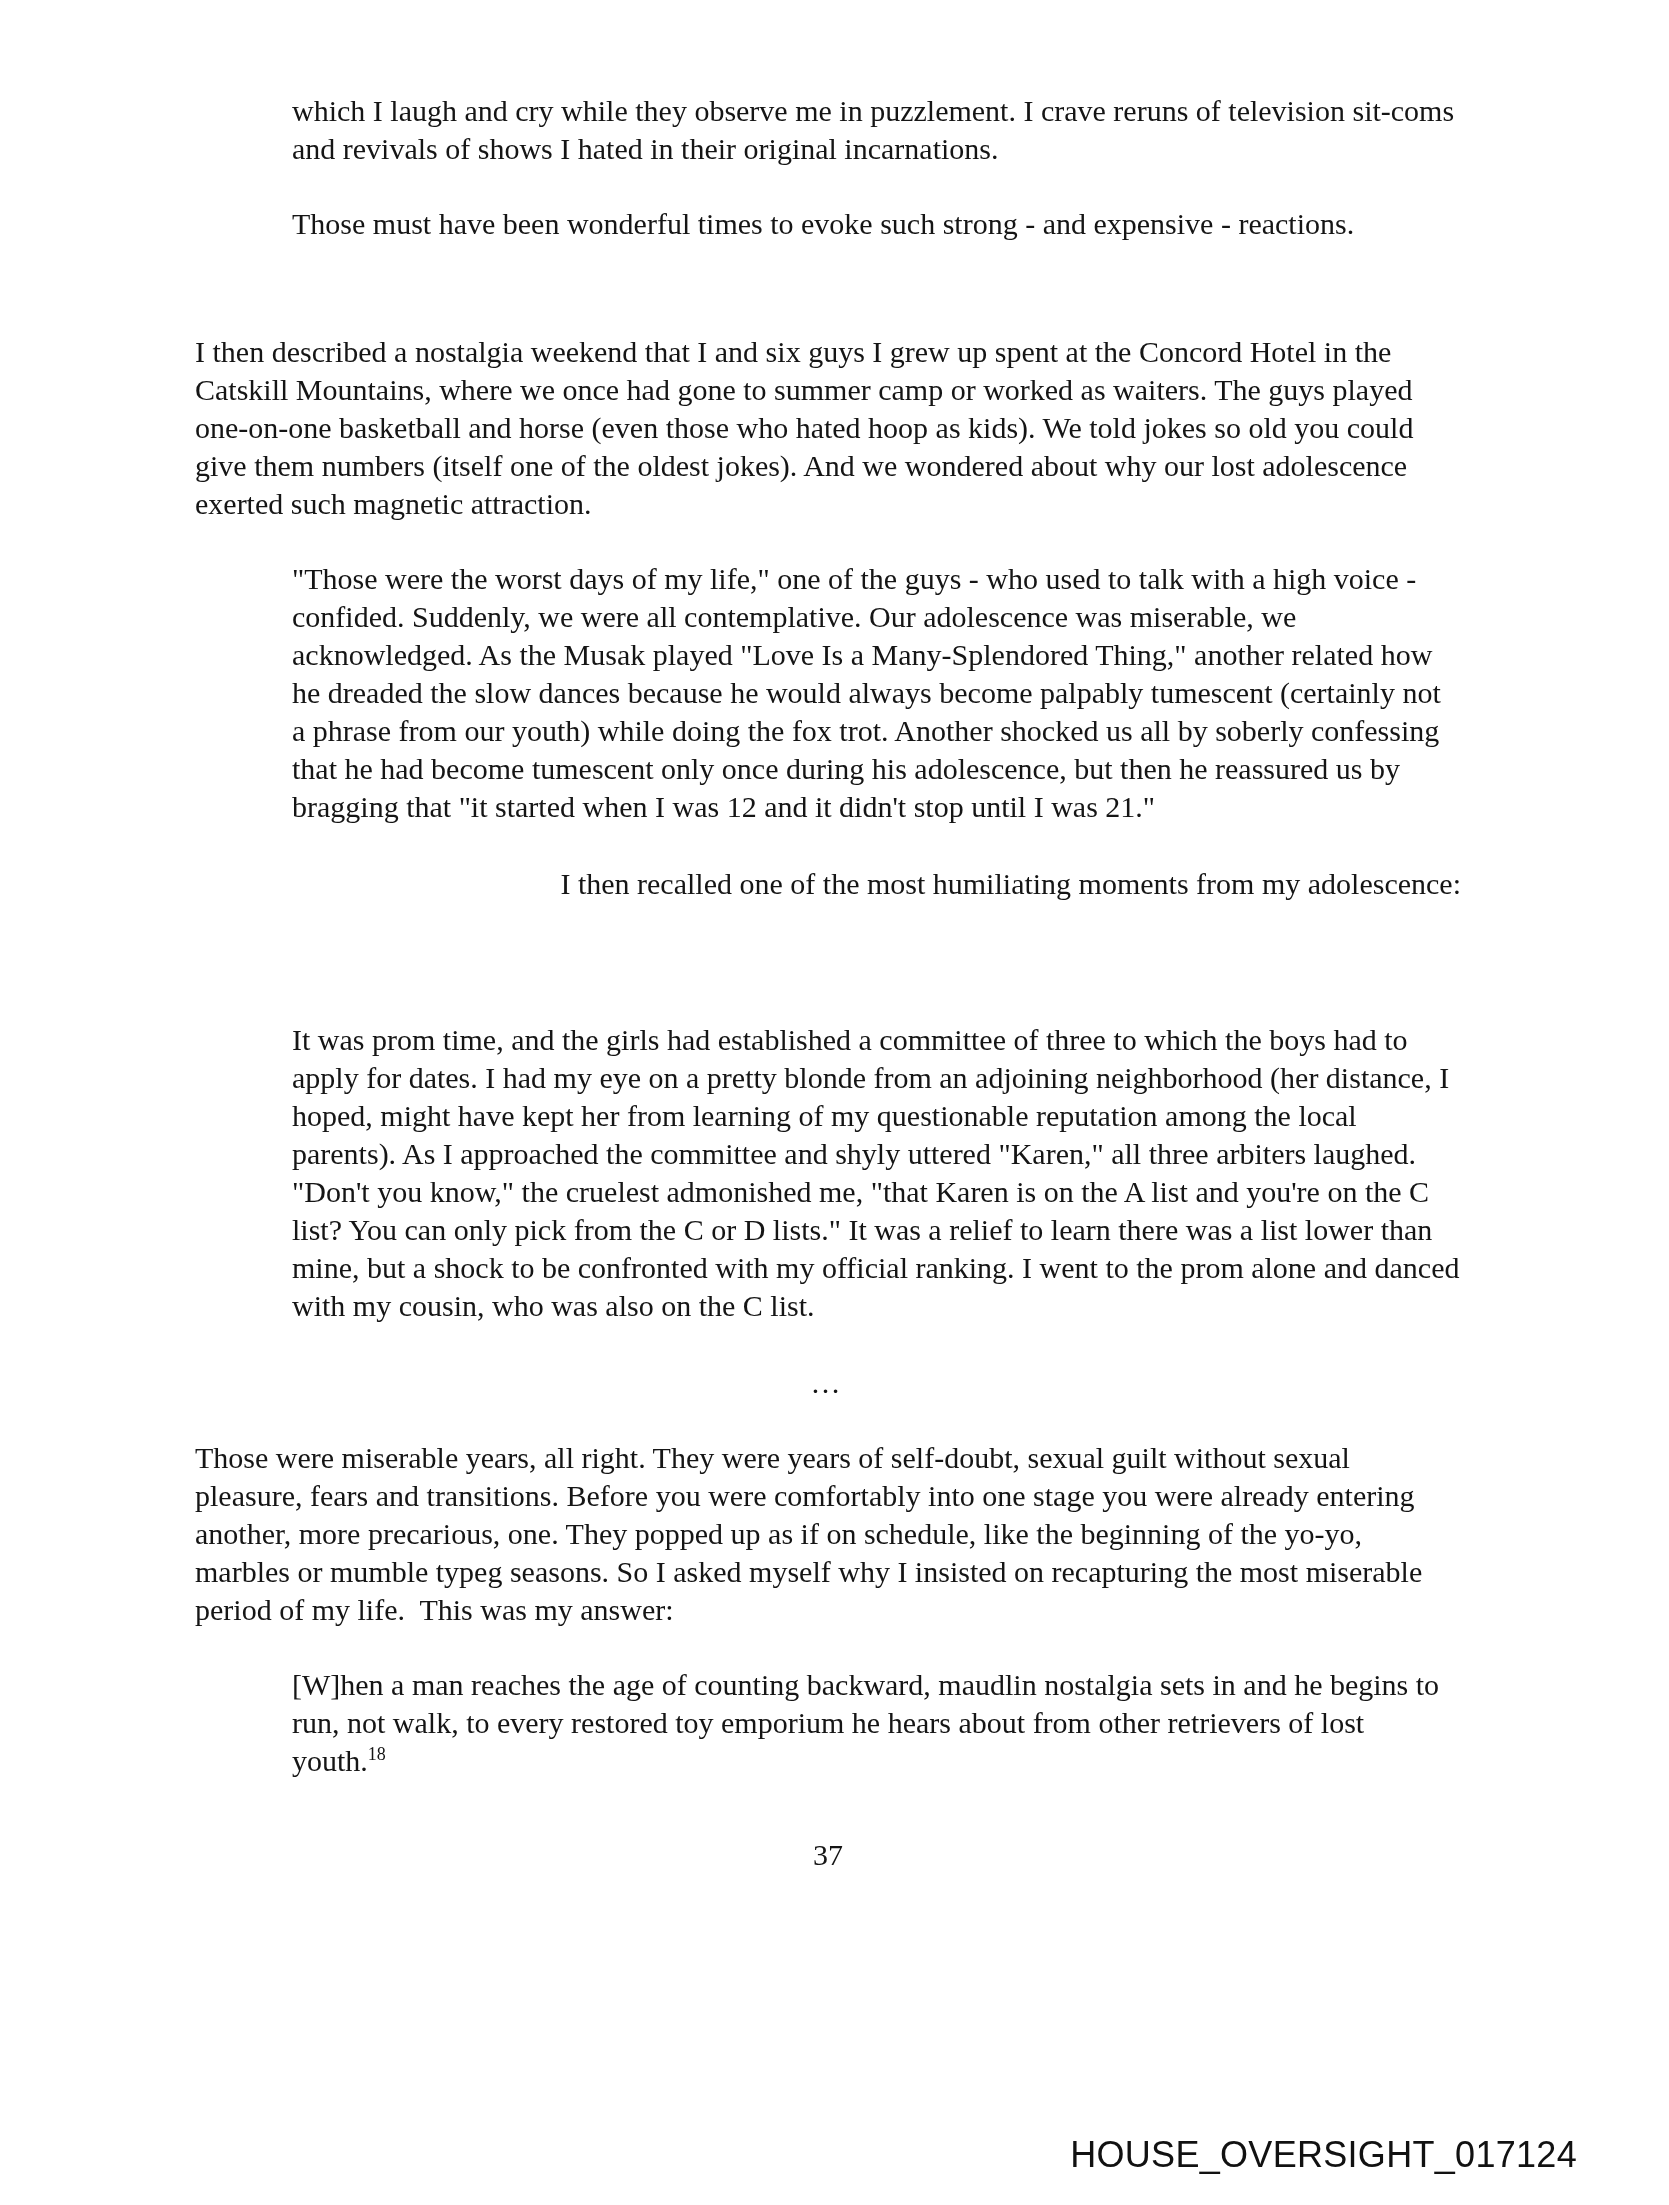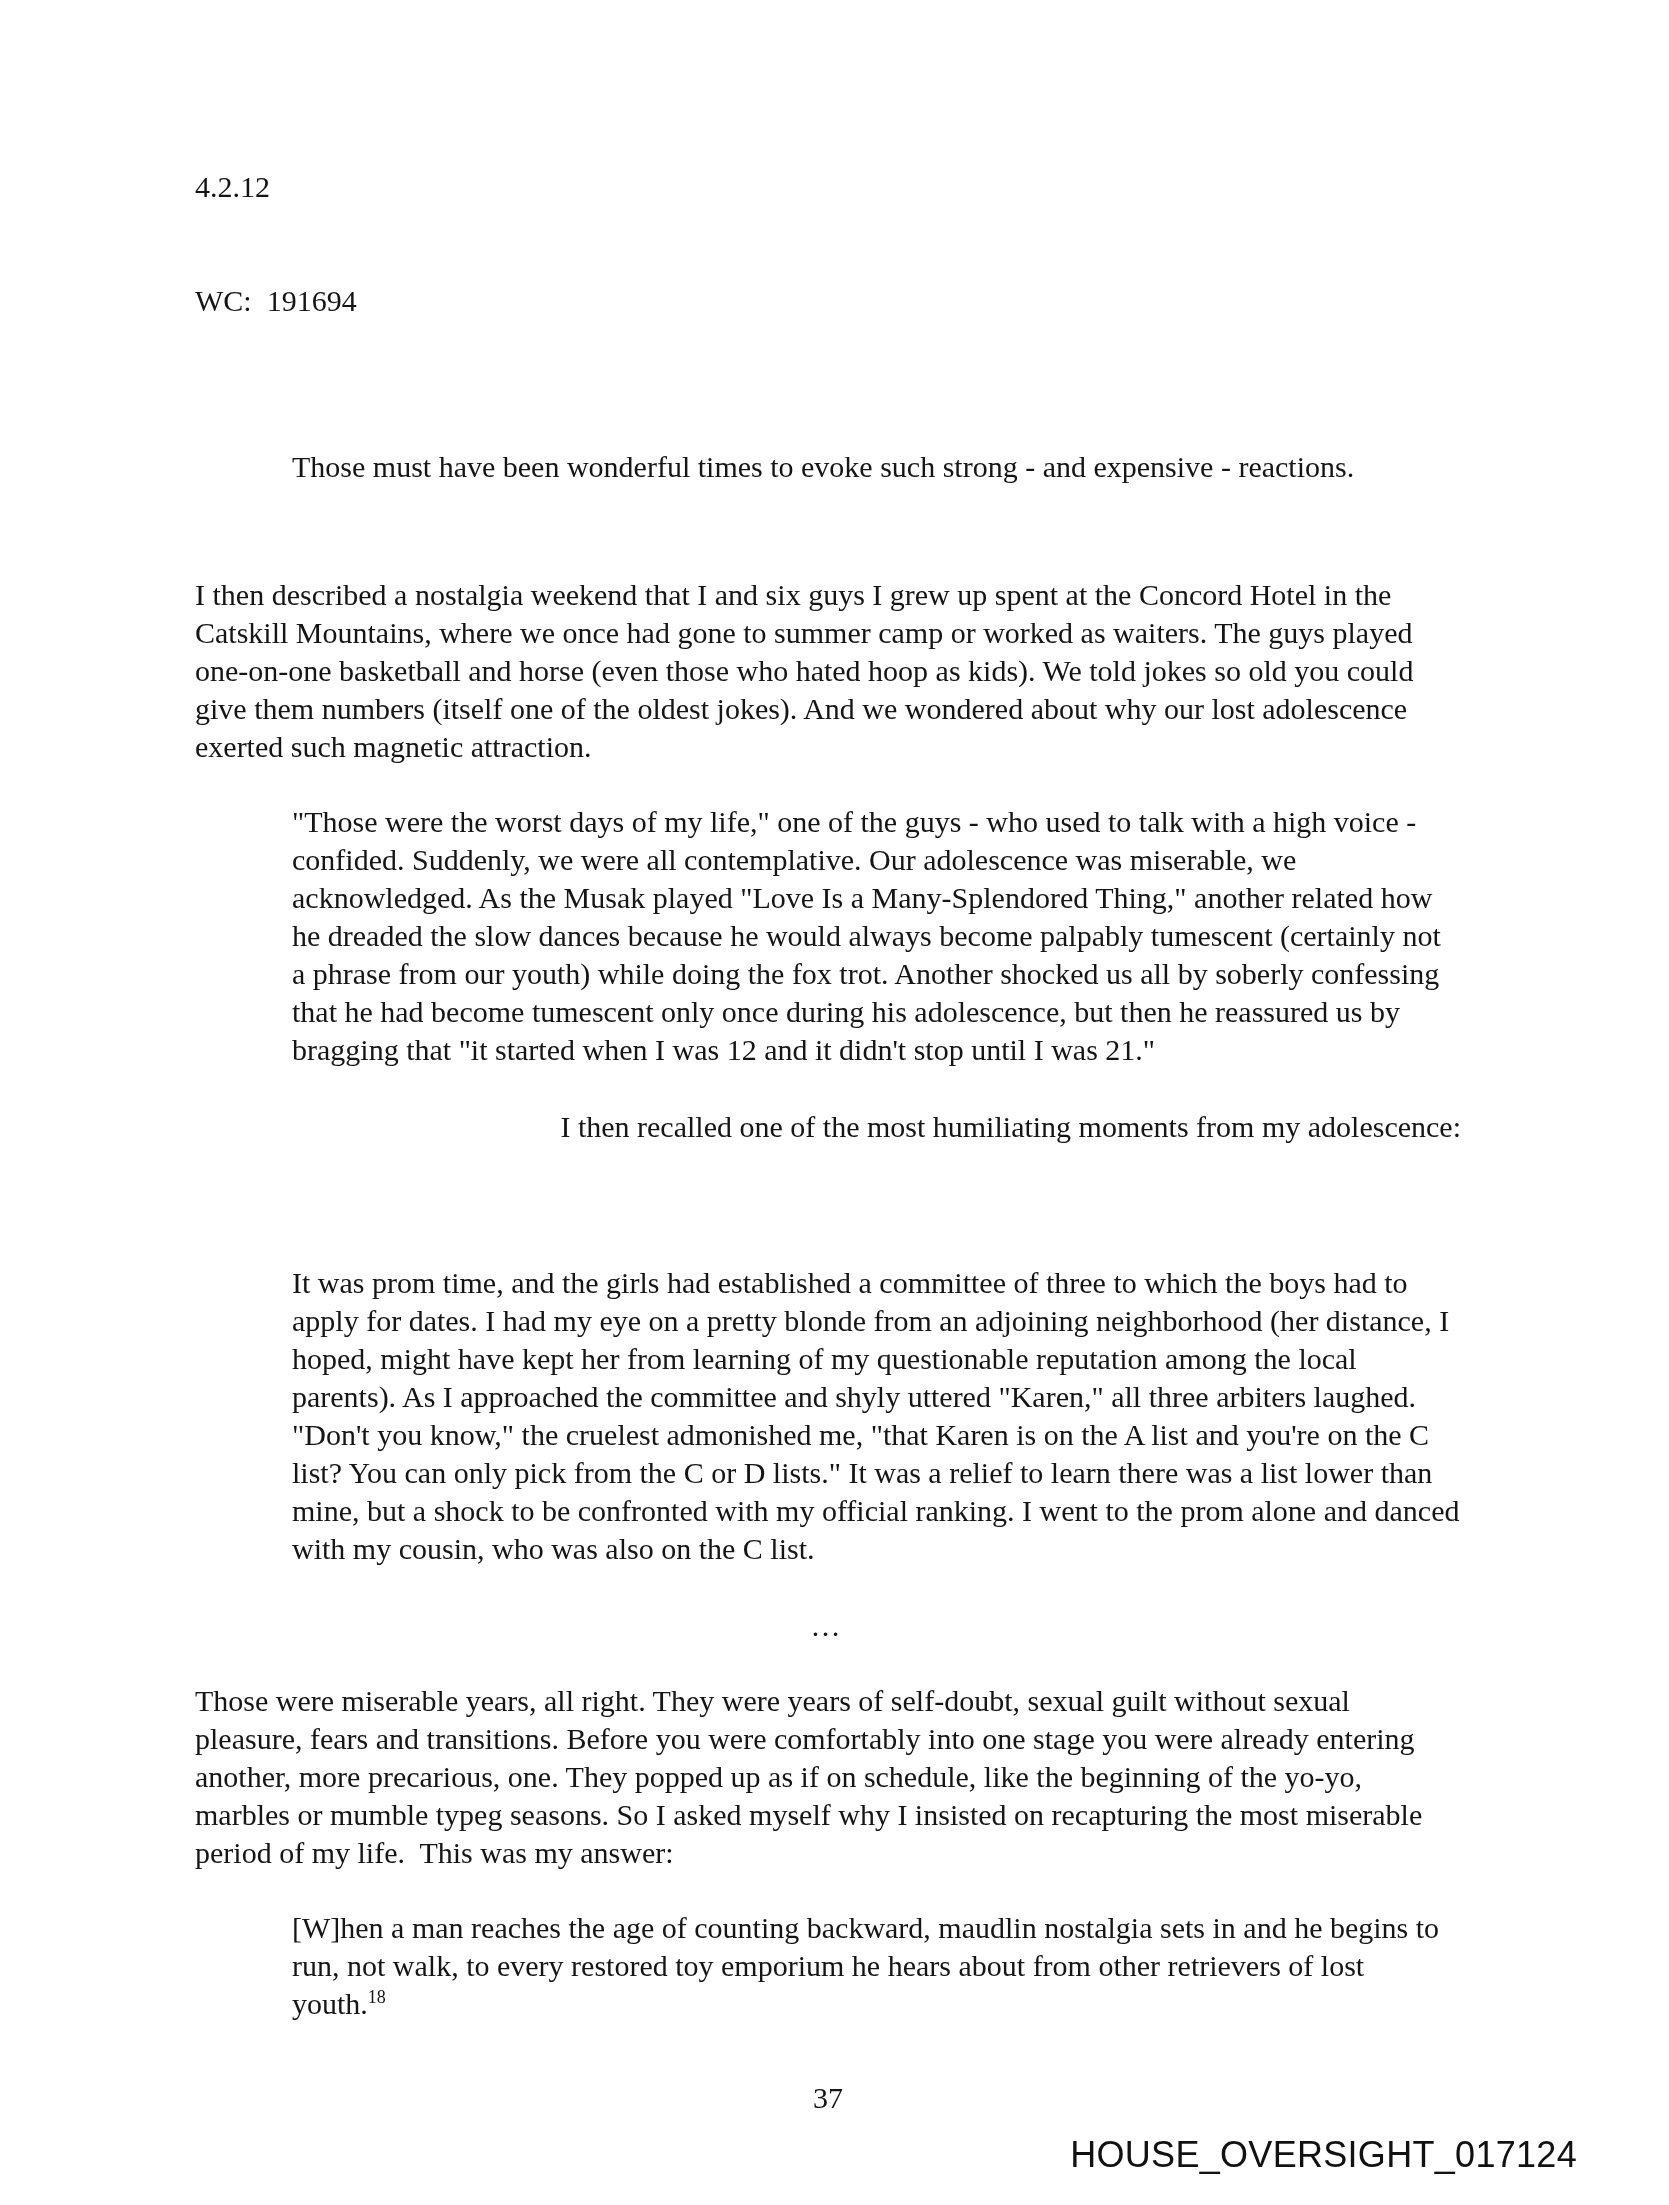--- a/index.html
+++ b/index.html
@@ -58,25 +58,22 @@
     color: #111;
     letter-spacing: 0.3px;
   }
 </style>
 </head>
 <body>
 
 <div class="page">
   <div class="content">
 
-    <div class="doc-header">
-      <div>4.2.12</div>
-      <div>WC:  191694</div>
-    </div>
 
+    <blockquote class="bq gap-line">which I laugh and cry while they observe me in puzzlement. I crave reruns of television sit-coms and revivals of shows I hated in their original incarnations.</blockquote>
 
     <blockquote class="bq gap-2line">Those must have been wonderful times to evoke such strong - and expensive - reactions.</blockquote>
 
     <p class="gap-line">I then described a nostalgia weekend that I and six guys I grew up spent at the Concord Hotel in the Catskill Mountains, where we once had gone to summer camp or worked as waiters. The guys played one-on-one basketball and horse (even those who hated hoop as kids). We told jokes so old you could give them numbers (itself one of the oldest jokes). And we wondered about why our lost adolescence exerted such magnetic attraction.</p>
 
     <blockquote class="bq gap-60">"Those were the worst days of my life," one of the guys - who used to talk with a high voice - confided. Suddenly, we were all contemplative. Our adolescence was miserable, we acknowledged. As the Musak played "Love Is a Many-Splendored Thing," another related how he dreaded the slow dances because he would always become palpably tumescent (certainly not a phrase from our youth) while doing the fox trot. Another shocked us all by soberly confessing that he had become tumescent only once during his adolescence, but then he reassured us by bragging that "it started when I was 12 and it didn't stop until I was 21."</blockquote>
 
     <p class="gap-big">I then recalled one of the most humiliating moments from my adolescence:</p>
 
     <blockquote class="bq gap-60">It was prom time, and the girls had established a committee of three to which the boys had to apply for dates. I had my eye on a pretty blonde from an adjoining neighborhood (her distance, I hoped, might have kept her from learning of my questionable reputation among the local parents). As I approached the committee and shyly uttered "Karen," all three arbiters laughed. "Don't you know," the cruelest admonished me, "that Karen is on the A list and you're on the C list? You can only pick from the C or D lists." It was a relief to learn there was a list lower than mine, but a shock to be confronted with my official ranking. I went to the prom alone and danced with my cousin, who was also on the C list.</blockquote>

